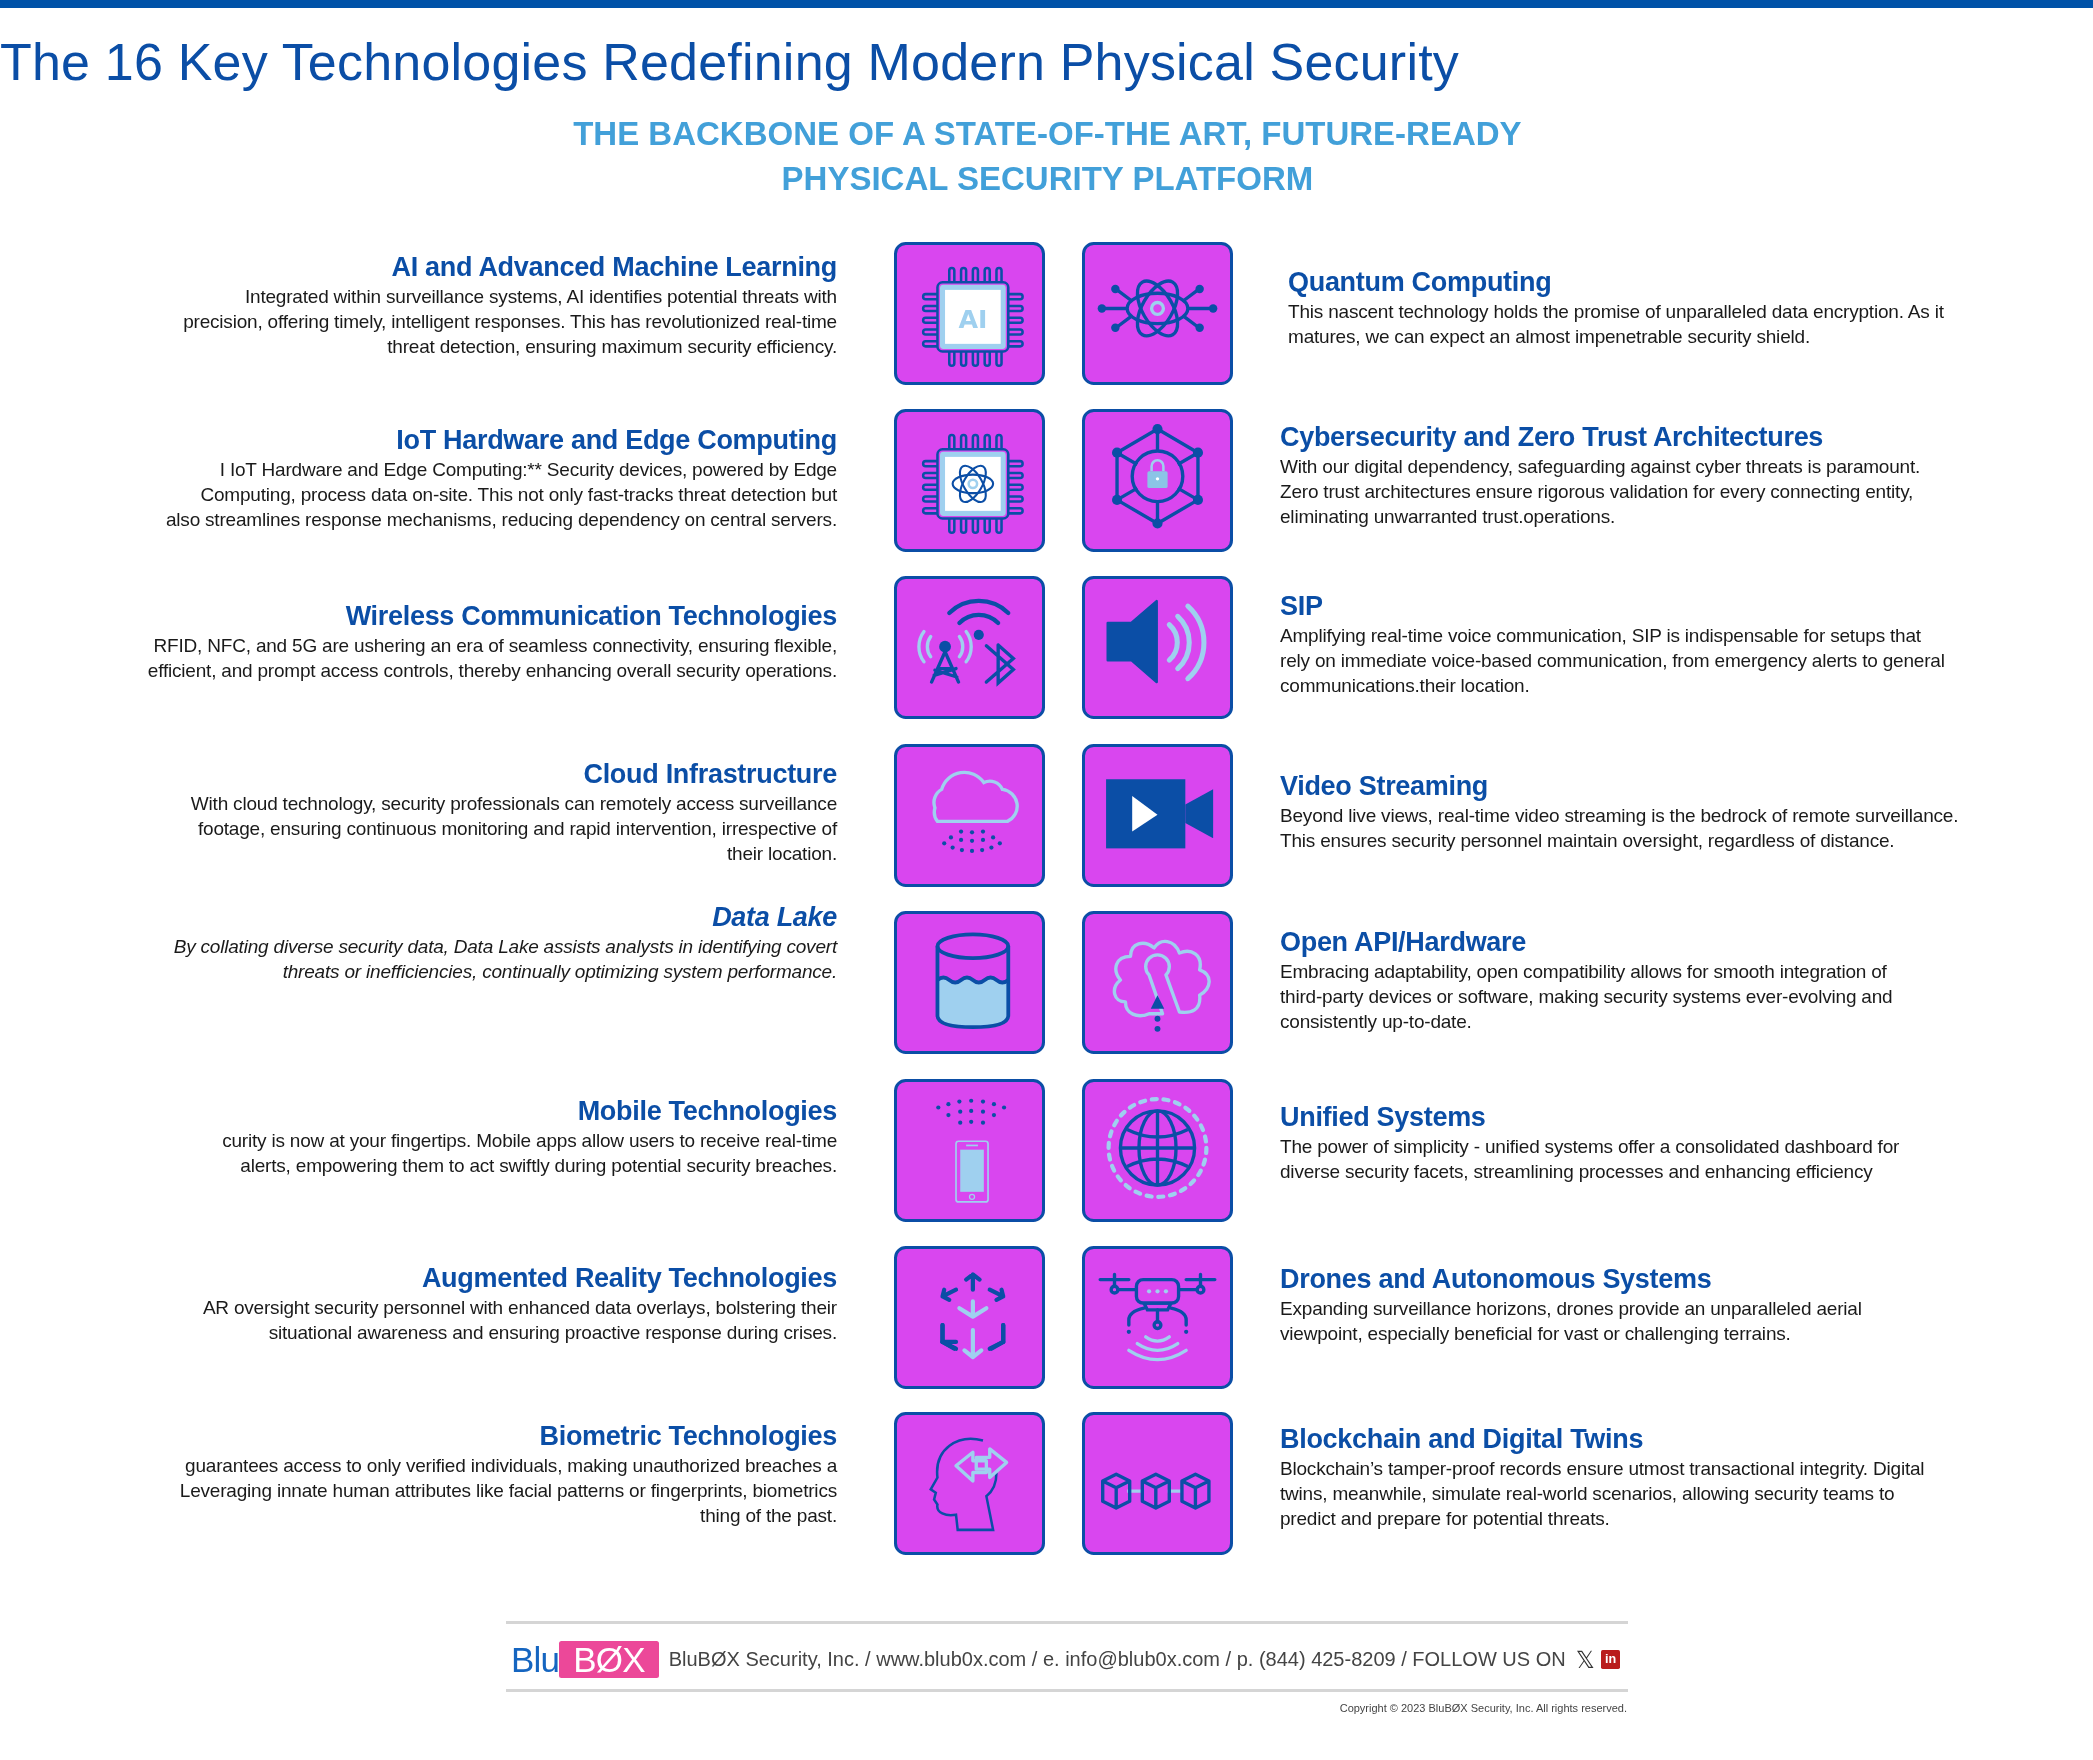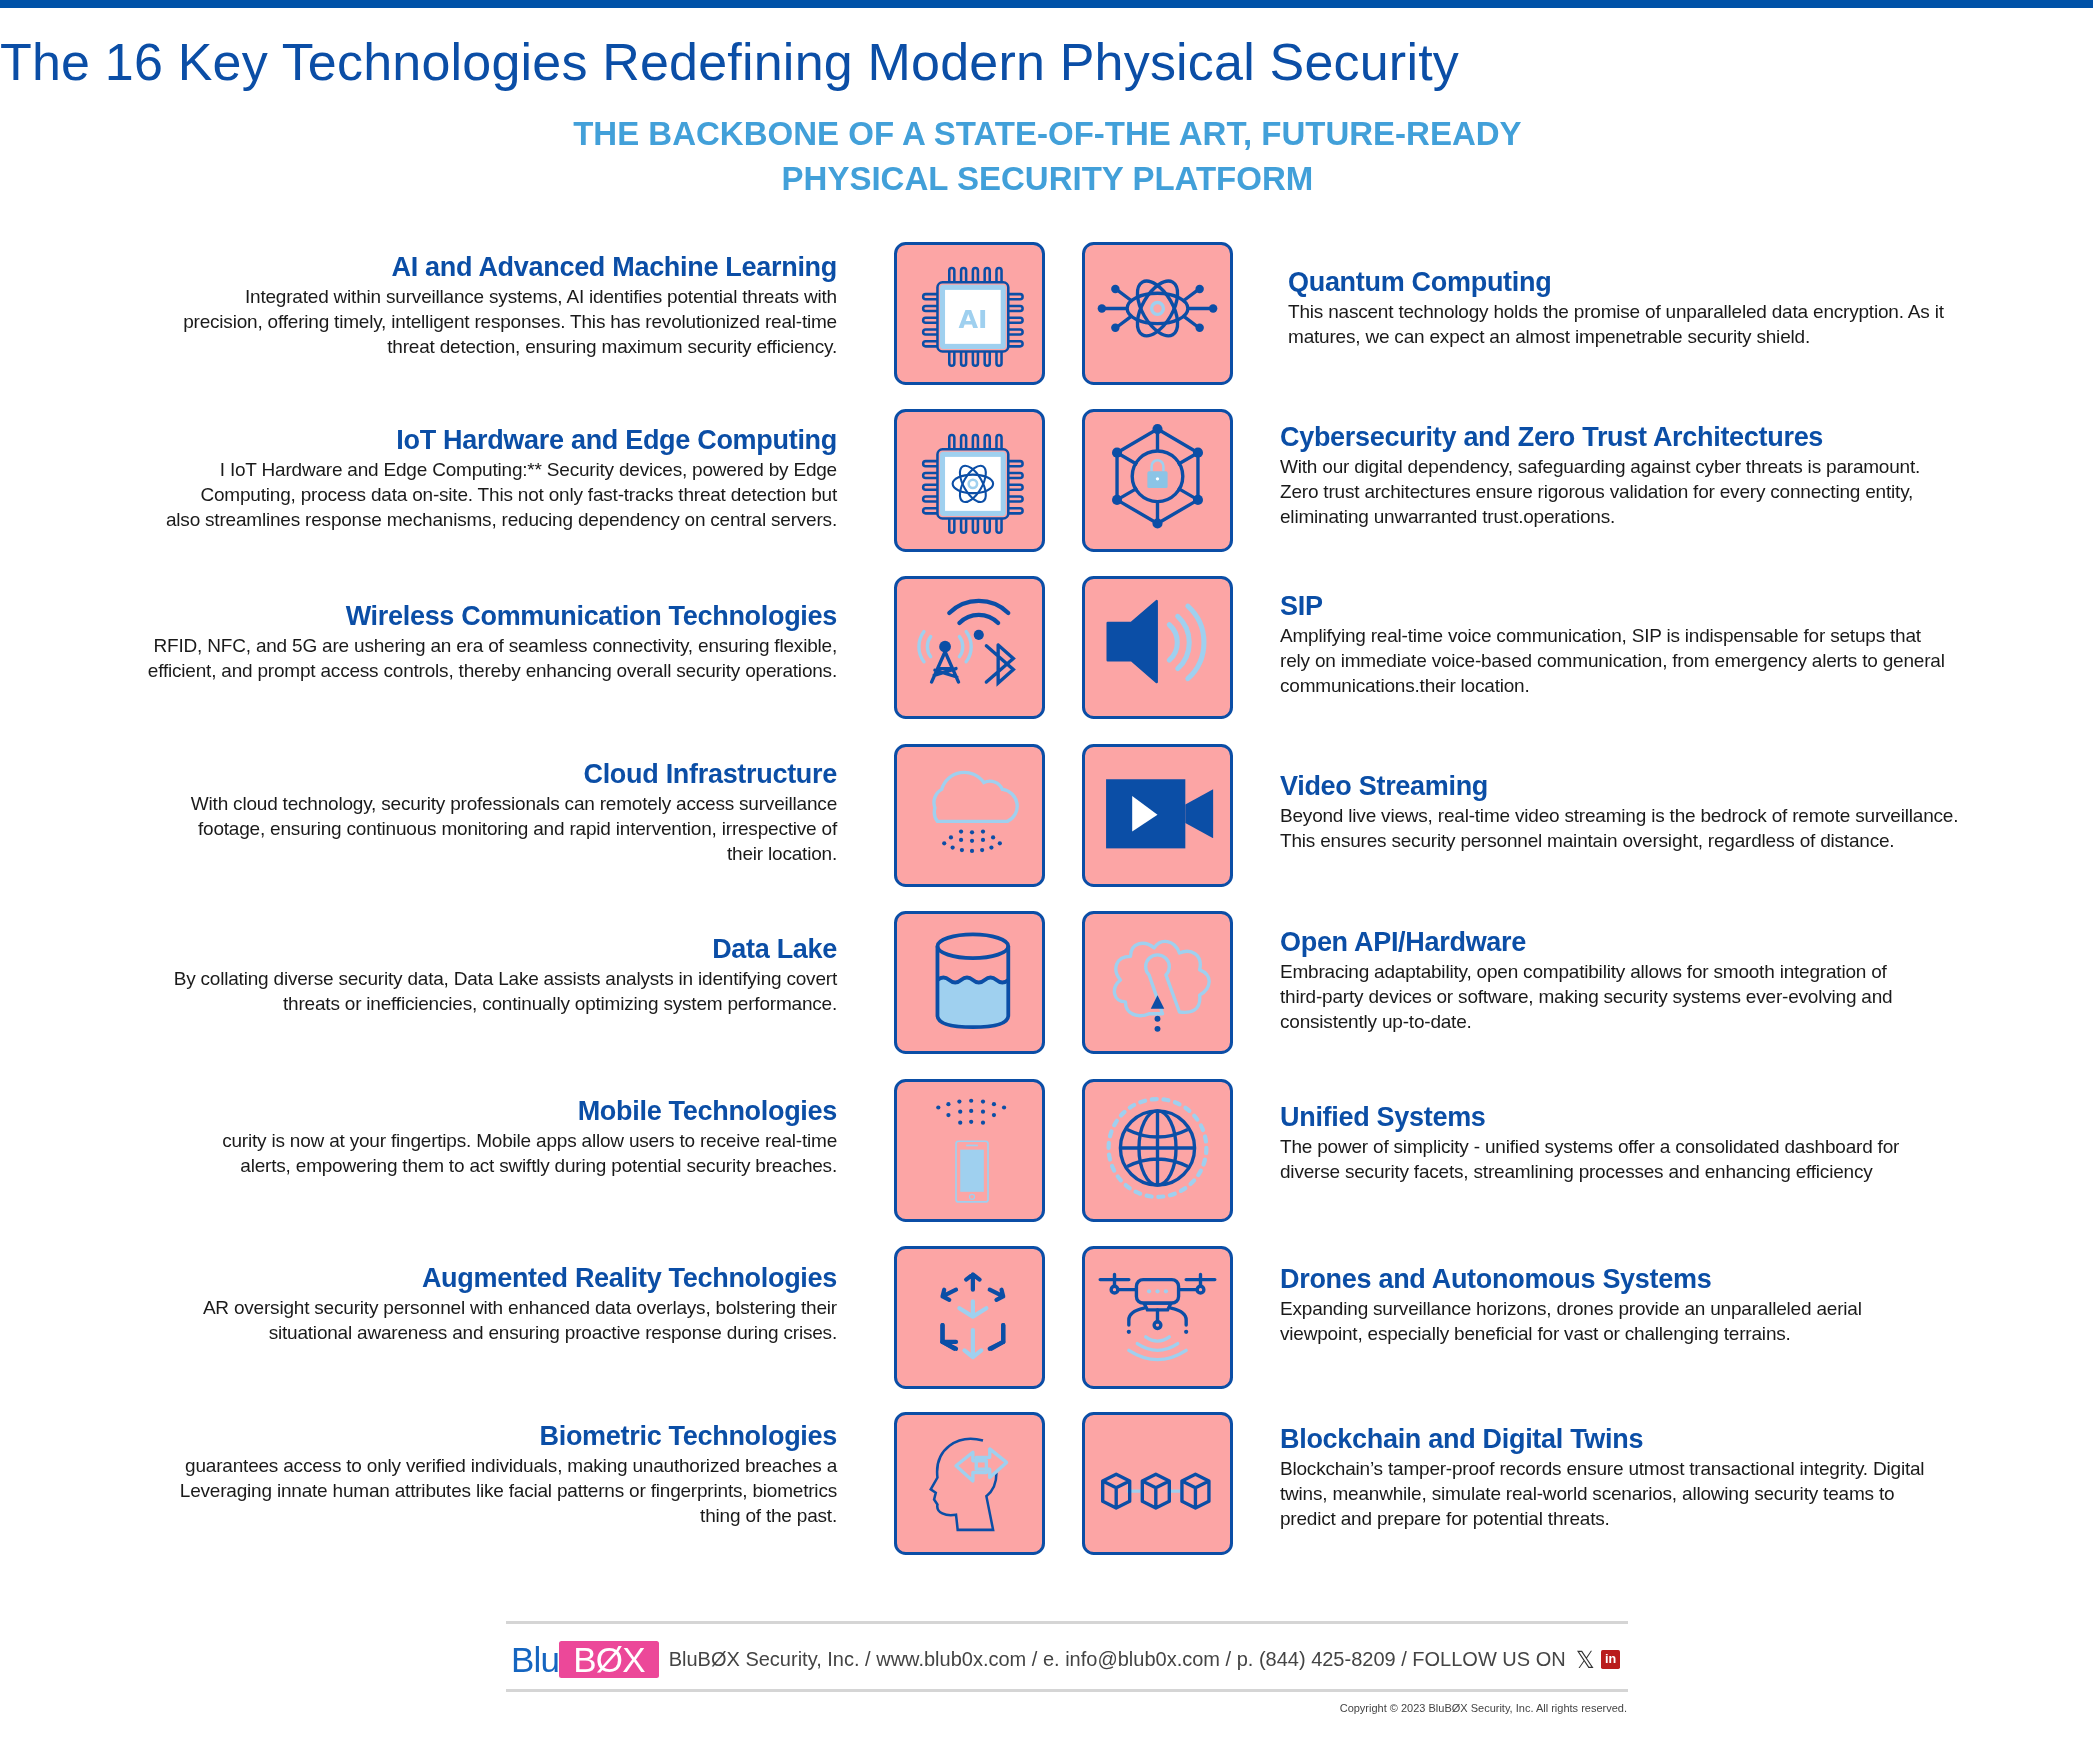--- a/index.html
+++ b/index.html
@@ -5,21 +5,21 @@
   html, body { margin:0; padding:0; background:#ffffff; }
   body { width:2094px; height:1761px; position:relative; overflow:hidden; font-family:"Liberation Sans", sans-serif; color:#1a1a1a; }
   .topbar { position:absolute; left:0; top:0; width:2094px; height:8.4px; background:#0052a8; }
   .title { position:absolute; left:0; top:32px; width:2094px; text-align:left; font-size:52px; color:#0b4ea6; letter-spacing:0.2px; }
   .subtitle { position:absolute; left:0; top:111px; width:2142px; text-align:center; font-size:33px; font-weight:bold; color:#42a0d9; line-height:45px; }
   .item { position:absolute; }
   .item h3 { margin:0; font-size:27px; font-weight:bold; color:#0b4ea6; line-height:34px; letter-spacing:-0.3px; }
   .item p { margin:0; font-size:19px; line-height:25px; color:#1a1a1a; letter-spacing:-0.2px; }
   .left { right:1257px; text-align:right; width:776px; }
   .right { left:1280px; width:776px; text-align:left; }
-  .box { position:absolute; width:145px; height:137px; border:3.4px solid #0b4ea6; border-radius:11.8px; background:#fca5a5; box-sizing:content-box; }
+  .box { position:absolute; width:145px; height:137px; border:3.4px solid #0b4ea6; border-radius:11.8px; background:#d946ef; box-sizing:content-box; }
   .box svg { position:absolute; left:0; top:0; width:145px; height:137px; }
   .footer-line { position:absolute; left:506px; width:1122px; height:2.5px; background:#d5d5d5; }
   .footer { position:absolute; left:511px; top:1641px; display:flex; align-items:center; gap:10px; font-size:20px; color:#444; }
   .logo { display:flex; align-items:center; font-size:35px; height:37px; }
   .logo .blu { color:#1565c0; font-weight:normal; letter-spacing:-0.8px; }
   .logo .box2 { background:#ec4899; color:#fff; padding:0 14px; border-radius:2.5px; height:37px; line-height:37px; letter-spacing:-0.8px; }
   .social { display:inline-flex; align-items:center; gap:6.7px; }
   .li { display:inline-block; width:18.6px; height:18.6px; background:#b91c1c; color:#fff; font-size:12.6px; font-weight:bold; text-align:center; line-height:18.6px; border-radius:1.7px; }
   .x { font-size:23.6px; color:#333; }
   .copyright { position:absolute; right:467px; top:1702px; font-size:11px; color:#444; }
@@ -50,21 +50,21 @@
   <h3>Wireless Communication Technologies</h3>
   <p>RFID, NFC, and 5G are ushering an era of seamless connectivity, ensuring flexible,</p>
   <p>efficient, and prompt access controls, thereby enhancing overall security operations.</p>
 </div>
 <div class="item left" style="top:757px;">
   <h3>Cloud Infrastructure</h3>
   <p>With cloud technology, security professionals can remotely access surveillance</p>
   <p>footage, ensuring continuous monitoring and rapid intervention, irrespective of</p>
   <p>their location.</p>
 </div>
-<div class="item left" style="top:932px;">
+<div class="item left" style="top:900px;font-style:italic;">
   <h3>Data Lake</h3>
   <p>By collating diverse security data, Data Lake assists analysts in identifying covert</p>
   <p>threats or inefficiencies, continually optimizing system performance.</p>
 </div>
 <div class="item left" style="top:1094px;">
   <h3>Mobile Technologies</h3>
   <p>curity is now at your fingertips. Mobile apps allow users to receive real-time</p>
   <p>alerts, empowering them to act swiftly during potential security breaches.</p>
 </div>
 <div class="item left" style="top:1261px;">

